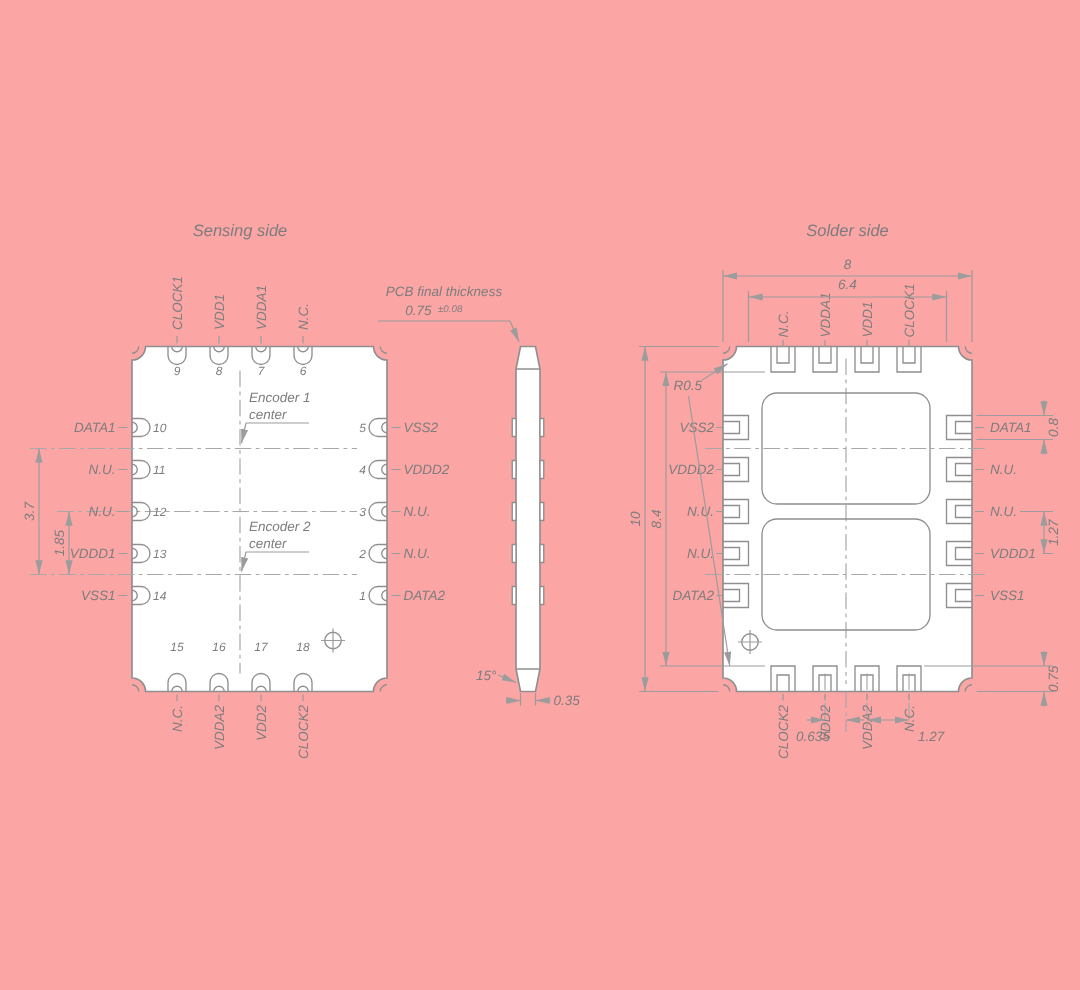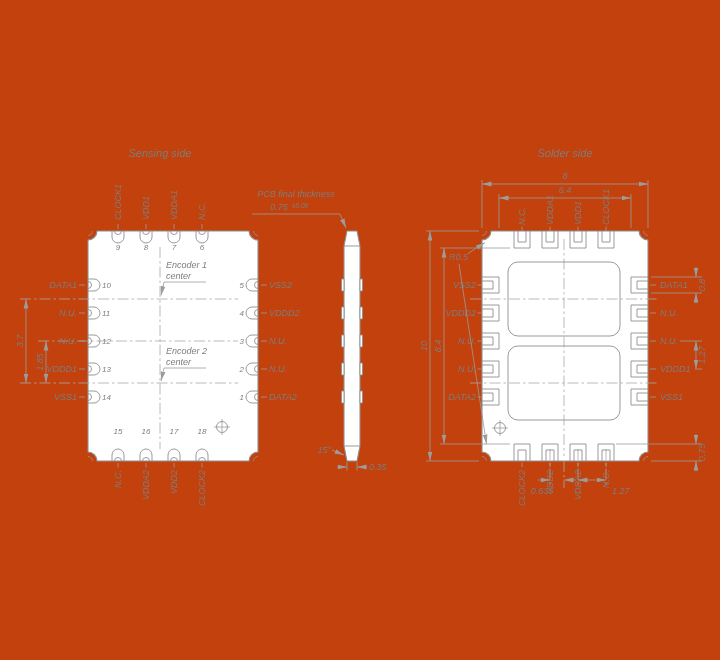--- a/index.html
+++ b/index.html
@@ -1,16 +1,16 @@
 <!DOCTYPE html>
 <html><head>
 <meta charset="utf-8">
 <style>
   html,body{margin:0;padding:0;background:#fff;}
-  .stage{position:relative;width:720px;height:660px;background:#c2410c;overflow:hidden;}
+  .stage{position:relative;width:720px;height:660px;background:#fca5a5;overflow:hidden;}
   svg{display:block;}
   .t{font-family:"Liberation Sans",sans-serif;font-style:italic;fill:#7d7d7d;}
   .s11{font-size:11px;}
   .s9{font-size:9px;}
   .s8{font-size:8px;}
   .s65{font-size:6.5px;}
   .lnf{stroke:#8f8f8f;stroke-width:1.1;fill:#fff;}
   .pad{stroke:#8f8f8f;stroke-width:0.9;fill:none;}
   .padf{stroke:#8f8f8f;stroke-width:0.9;fill:#fff;}
   .cl{stroke:#a8a8a8;stroke-width:0.8;fill:none;stroke-dasharray:11 3 2.5 3;}

